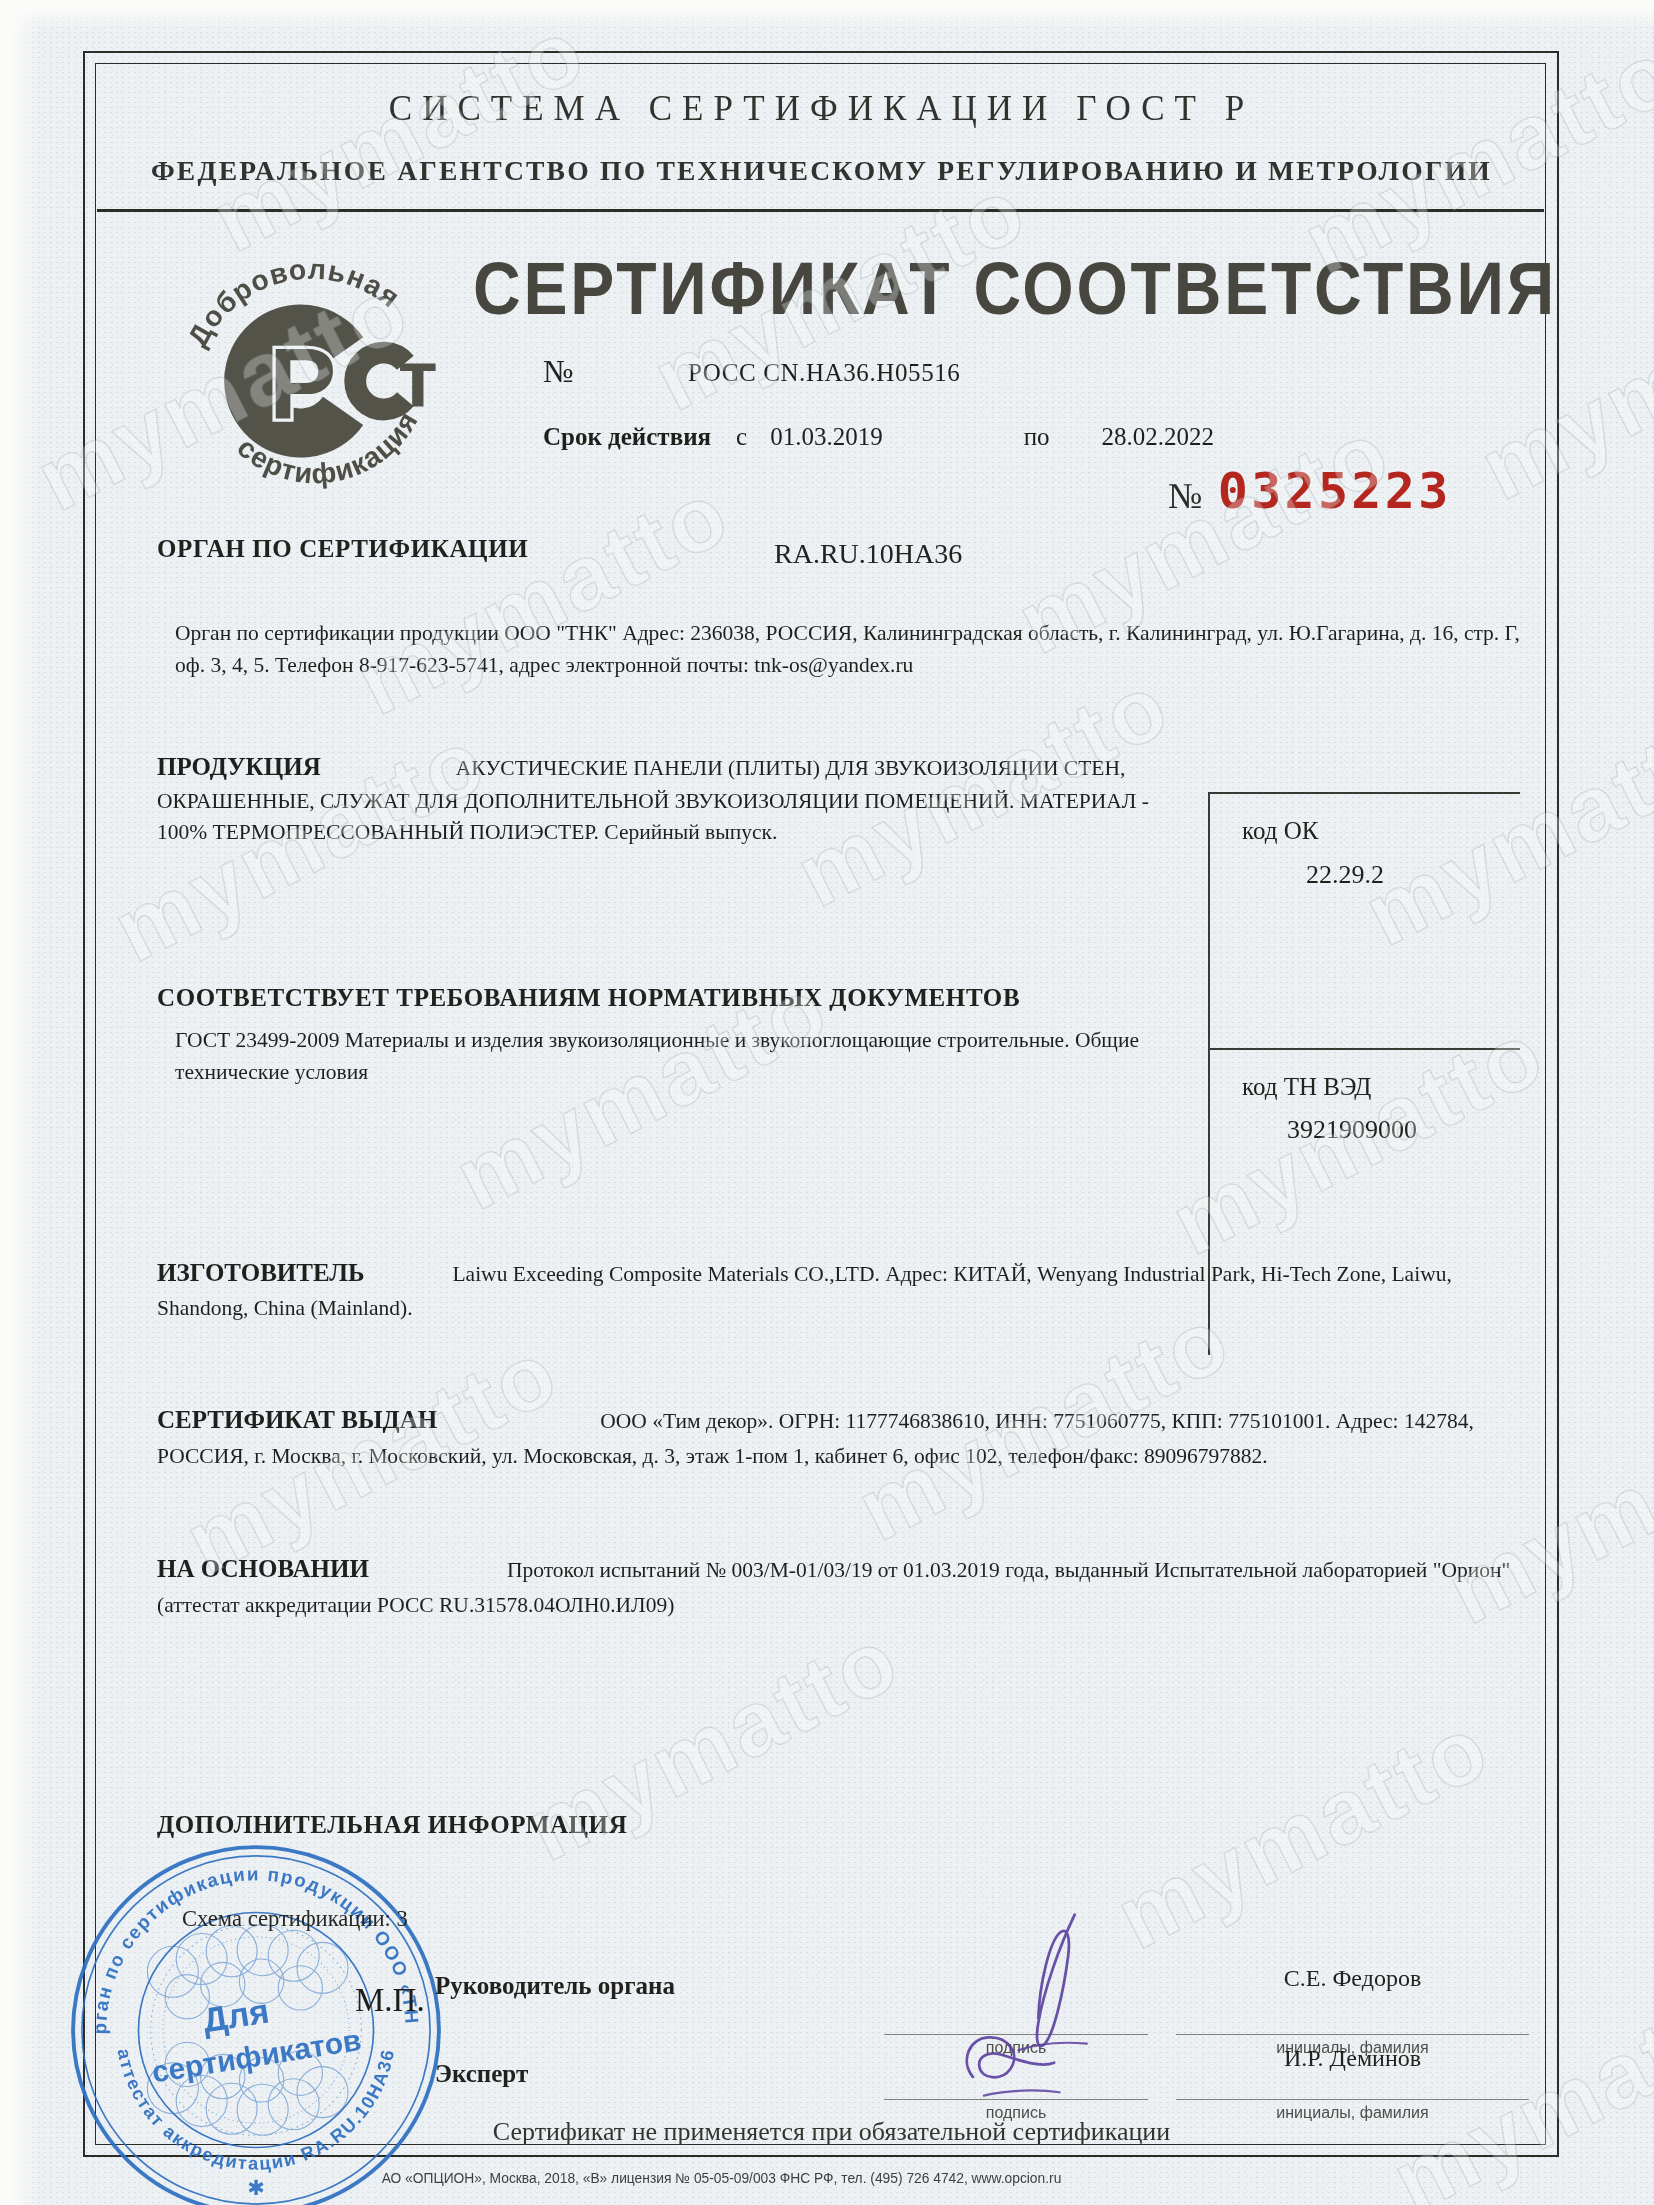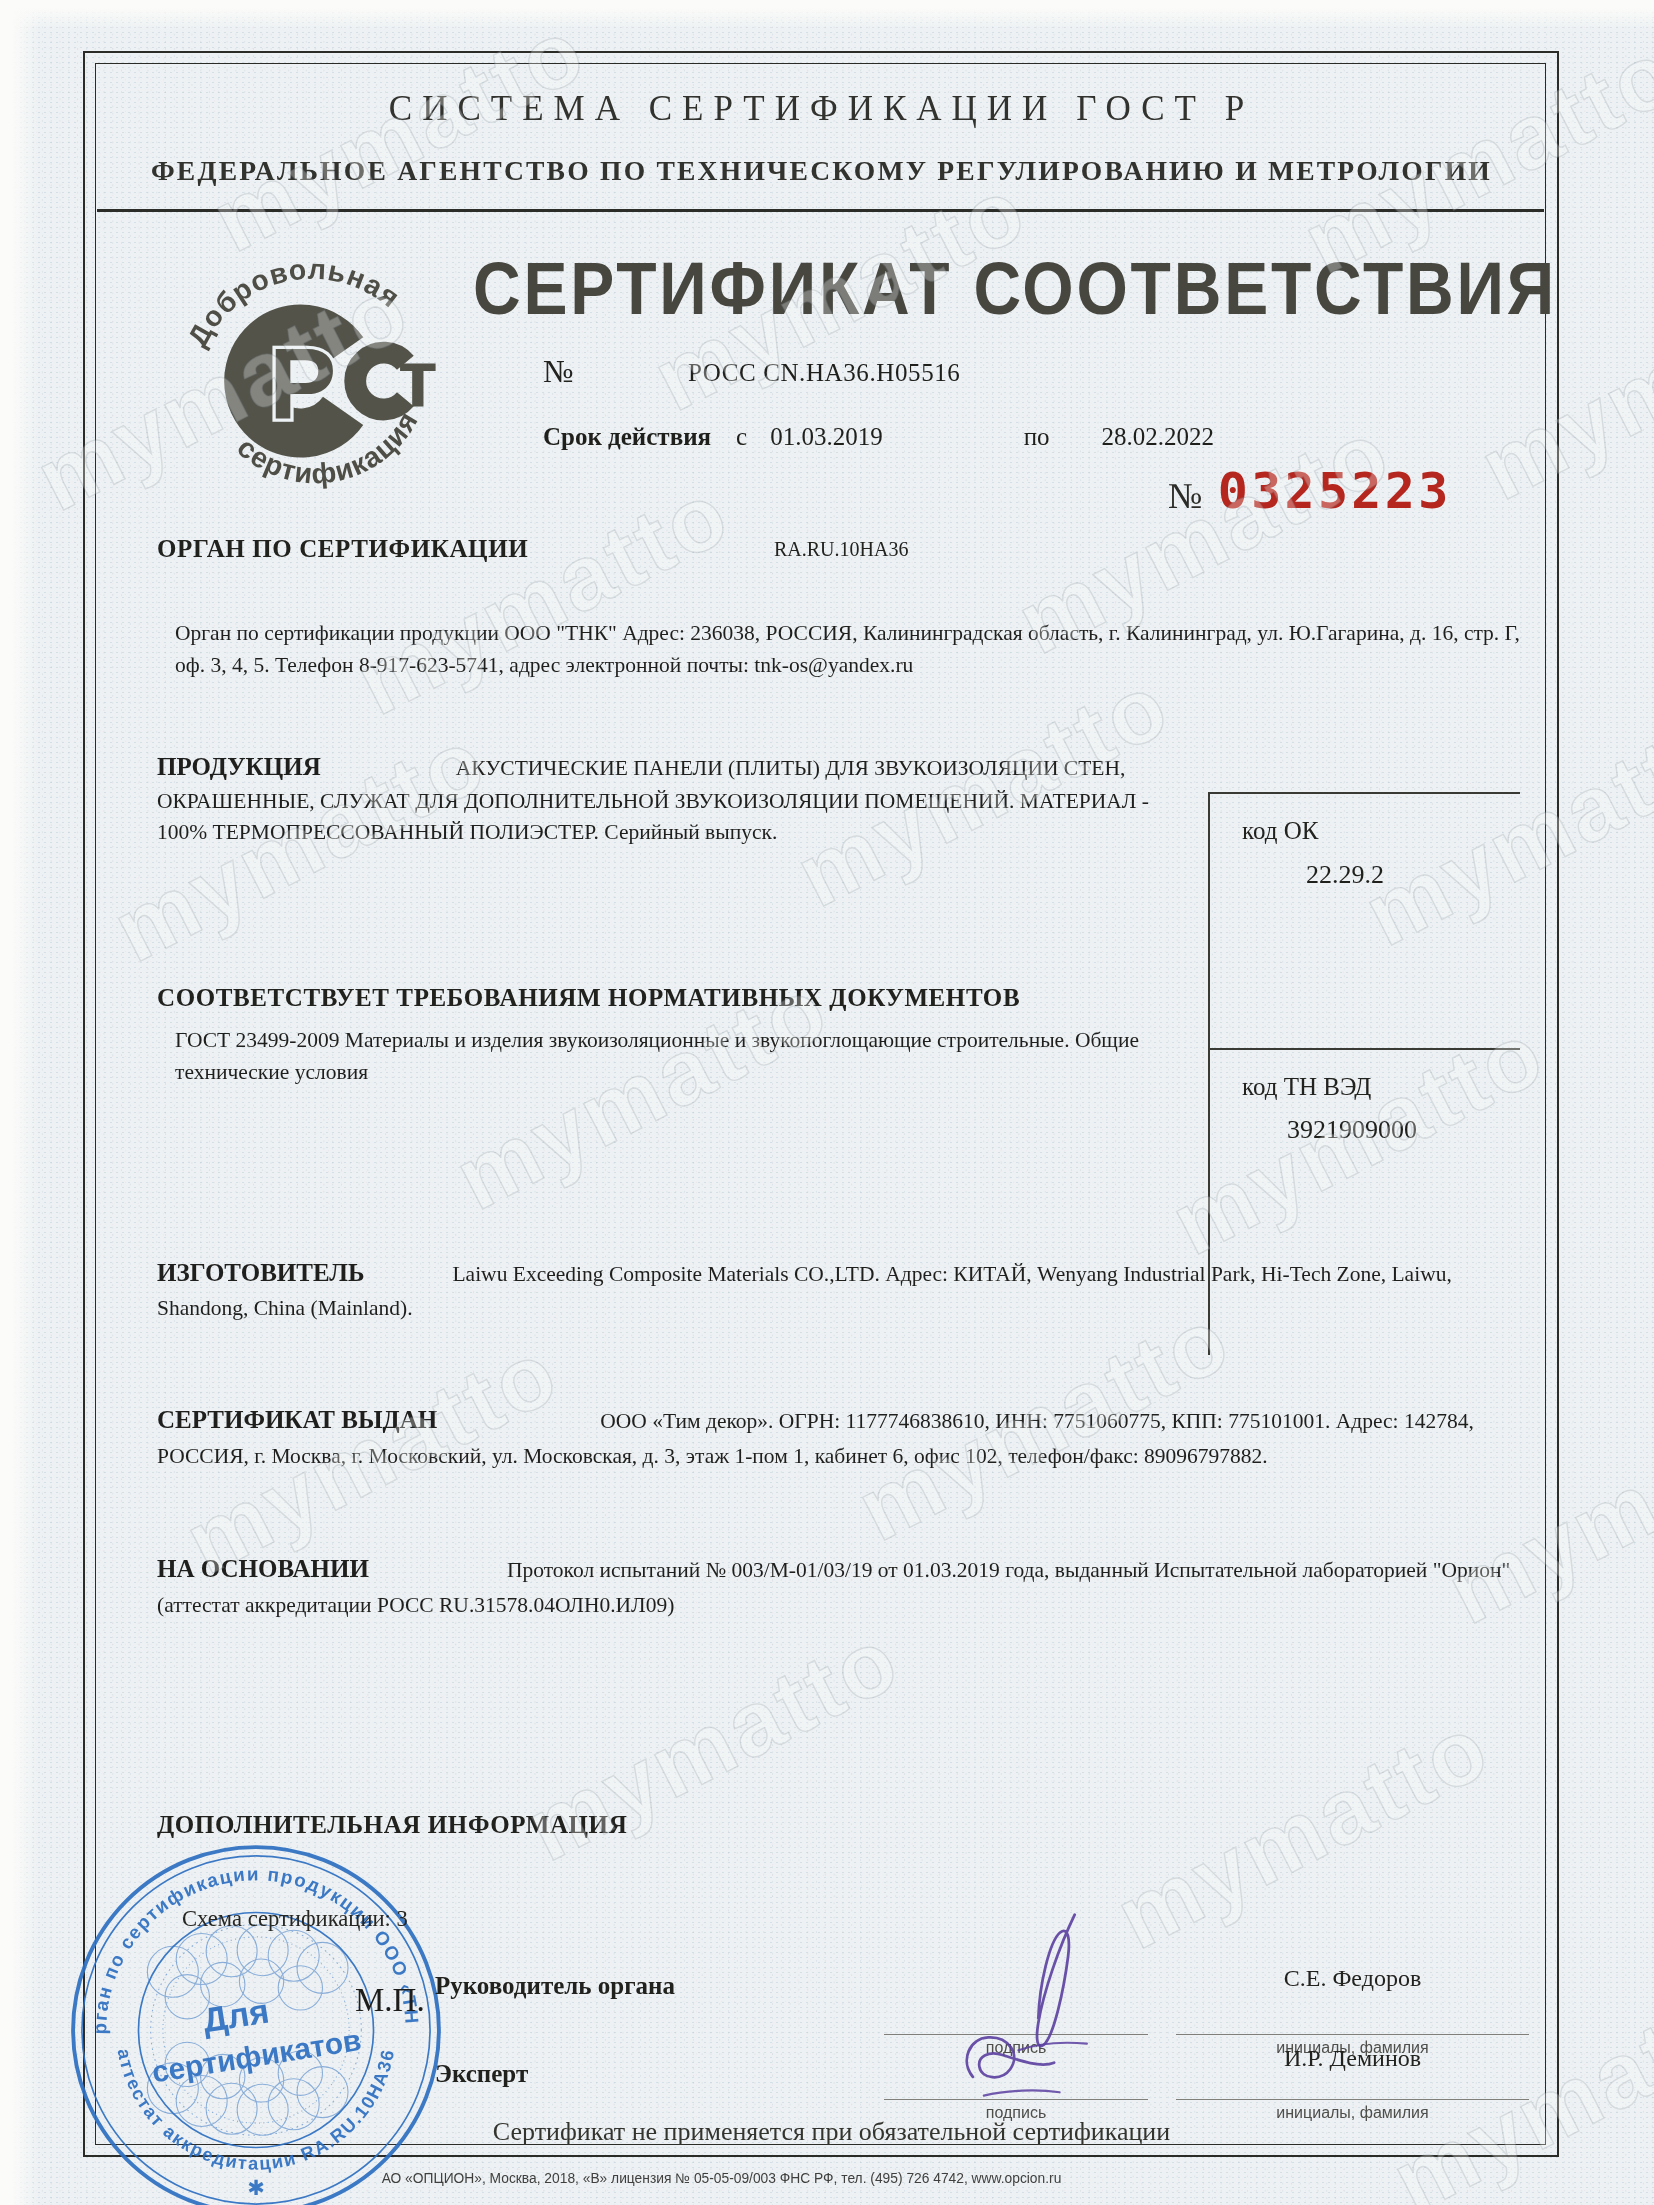--- a/index.html
+++ b/index.html
@@ -43,21 +43,21 @@
   .validity .v-from-label{margin-right:23px;}
   .validity .v-from{margin-right:141px;}
   .validity .v-to-label{margin-right:52px;}
 
   .blank-num{left:1168px;top:466px;display:flex;align-items:baseline;z-index:10;}
   .blank-num .bn-label{font-size:36px;color:#2b2b27;margin-right:15.4px;}
   .blank-num .bn-value{font-family:"DejaVu Sans Mono",monospace;font-weight:bold;font-size:50px;letter-spacing:3.3px;color:#b5271e;line-height:1;}
 
   .sec-label{font-size:25px;font-weight:bold;letter-spacing:0.6px;color:#21211e;z-index:10;}
   .body-label{left:157px;top:535px;}
-  .body-code{left:774px;top:538px;font-size:20px;color:#22221f;z-index:10;font-family:Liberation Serif, serif;}
+  .body-code{left:774px;top:538px;font-size:28px;color:#22221f;z-index:10;font-family:Liberation Serif, serif;}
   .body-text{left:175px;top:617px;width:1347px;font-size:21.5px;line-height:1.5;color:#1f1f1d;z-index:10;}
 
   .prod-block{left:157px;top:749px;width:1036px;font-size:21.5px;line-height:1.47;color:#1f1f1d;z-index:10;}
   .prod-block .lbl{font-weight:bold;font-size:25px;margin-right:135px;}
 
   .codebox{box-sizing:border-box;border-top:2.2px solid #3a3a35;border-left:2.2px solid #3a3a35;z-index:10;}
   .okbox{left:1208px;top:792px;width:312px;height:339px;}
   .tnbox{left:1208px;top:1048px;width:312px;height:307px;}
   .codebox .cb-label{position:absolute;left:32px;top:23px;font-size:25px;color:#22221f;font-family:Liberation Serif, serif;}
   .okbox .cb-value{position:absolute;left:96px;top:66px;font-size:26px;color:#1f1f1c;}

